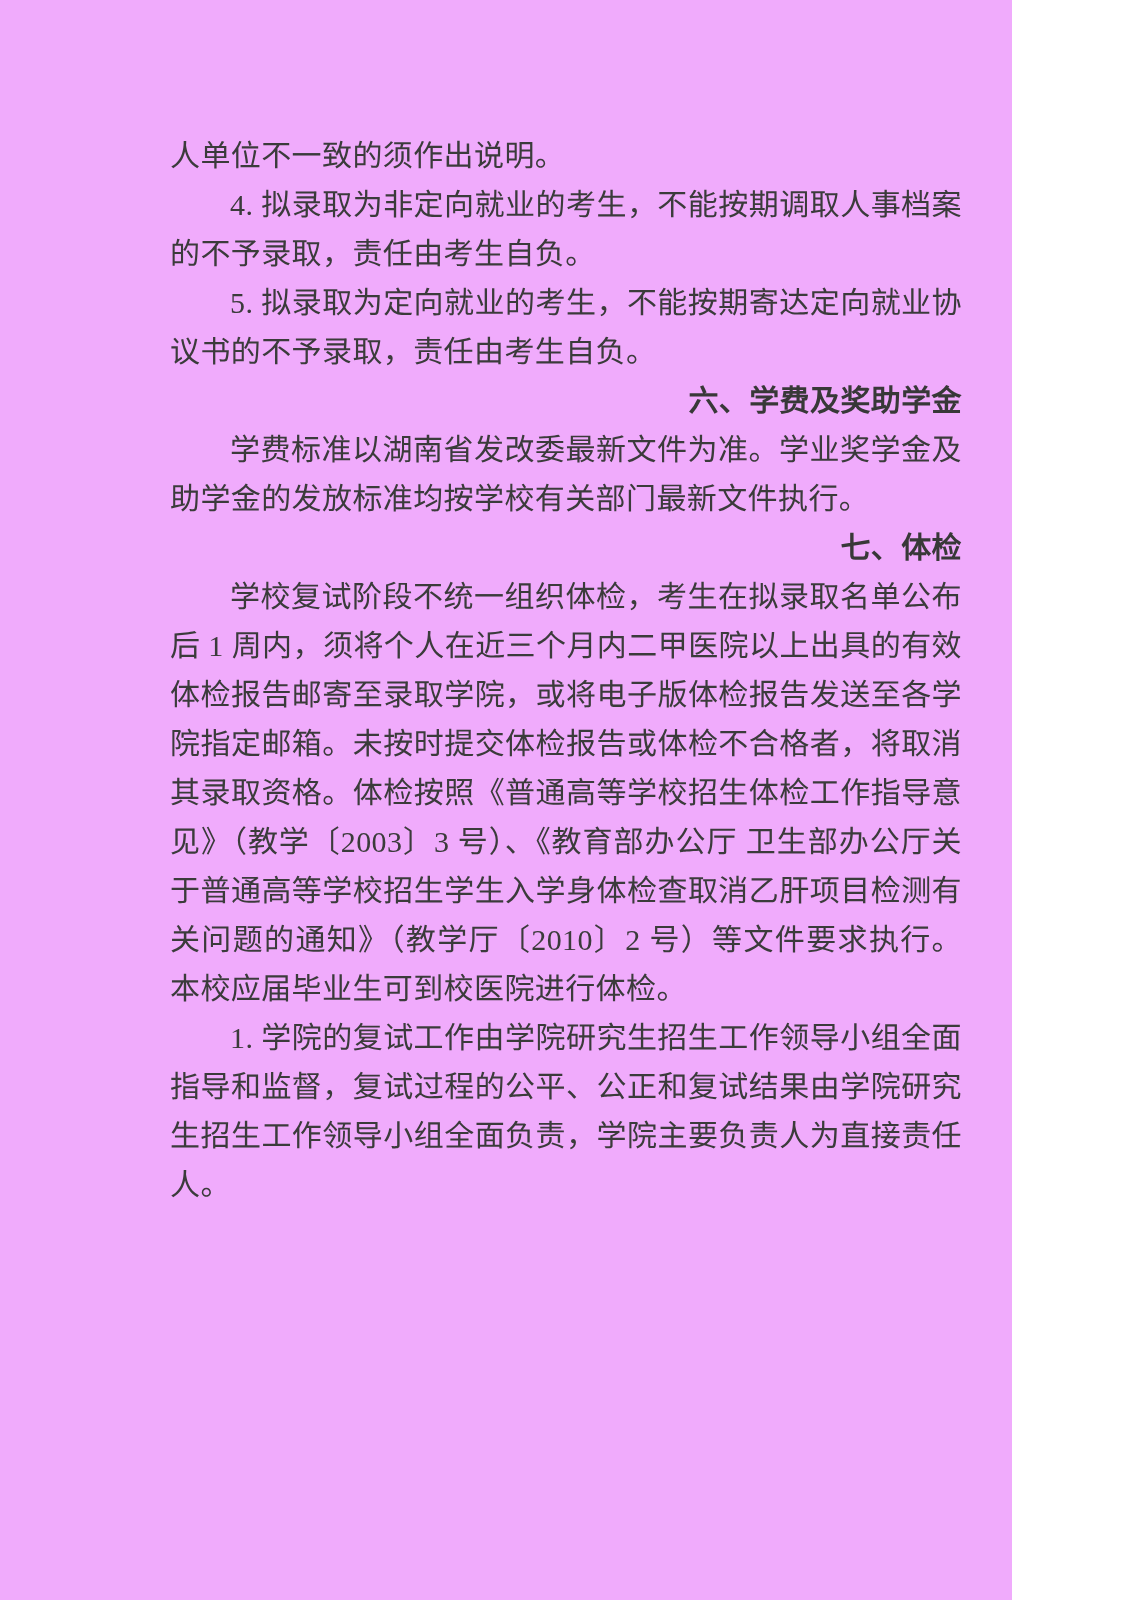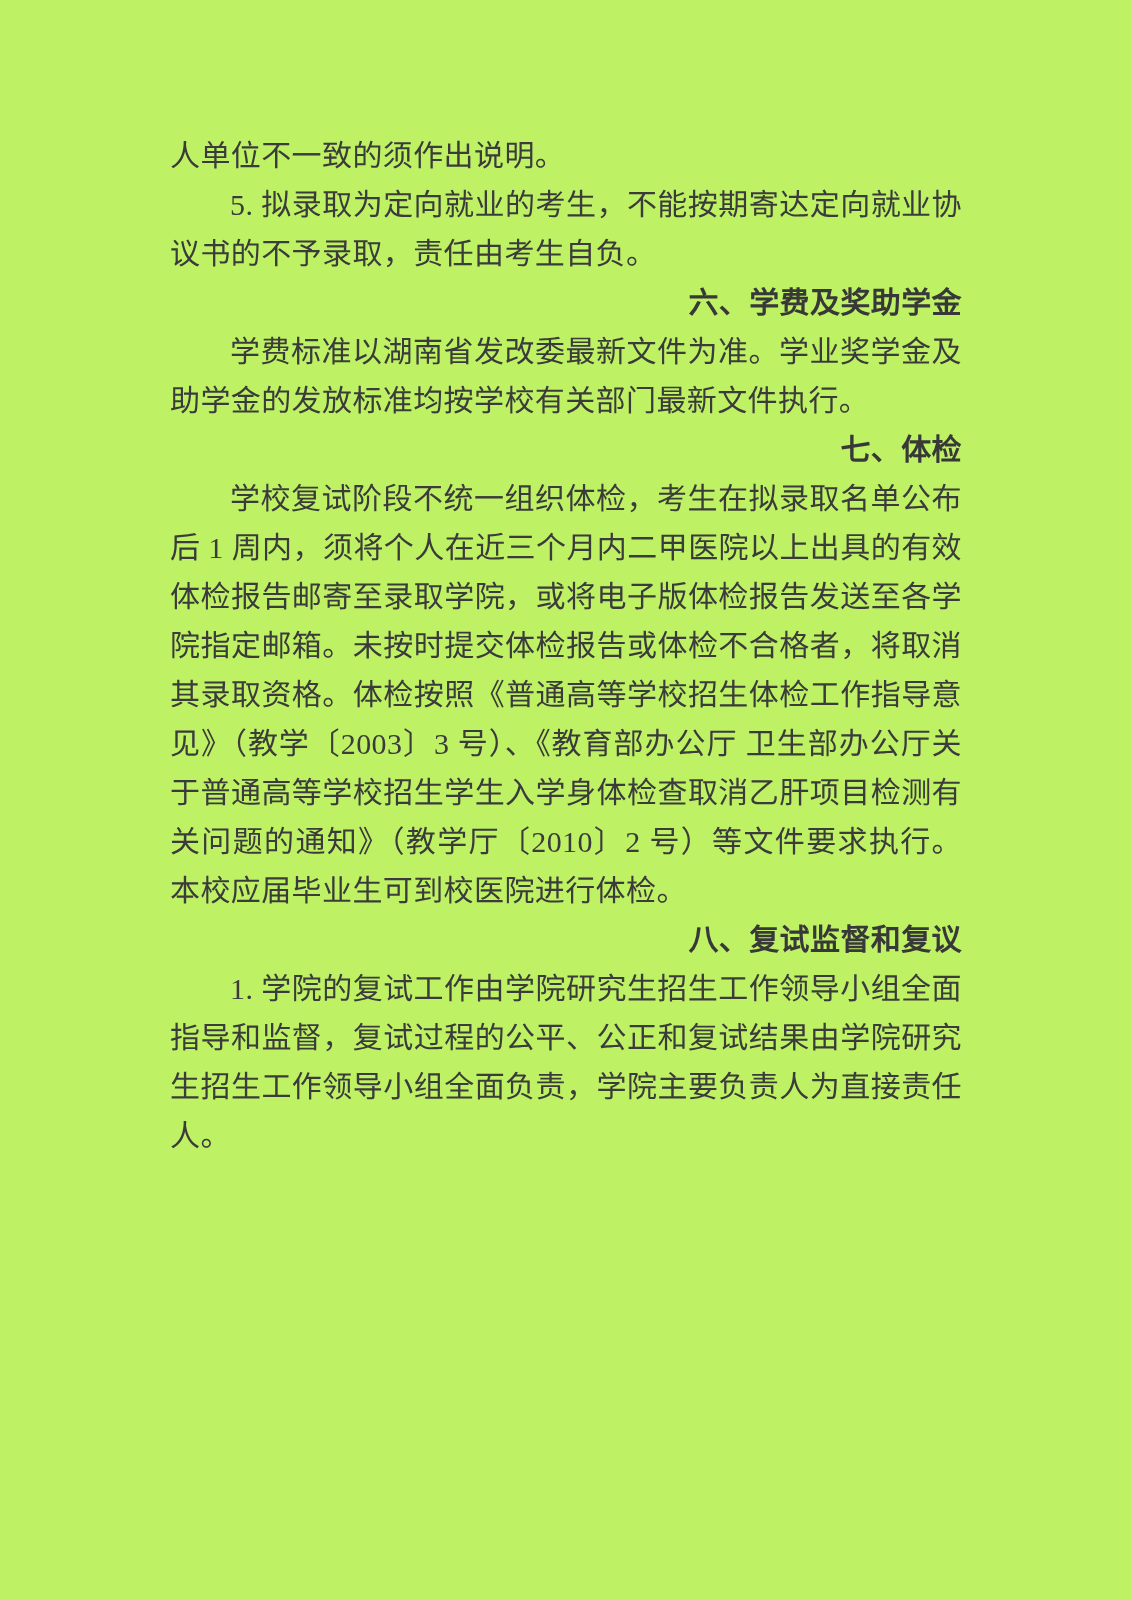--- a/index.html
+++ b/index.html
@@ -4,23 +4,23 @@
 <style>
   html, body { margin: 0; padding: 0; }
   body {
     width: 1131px;
     height: 1600px;
     background: #ffffff;
     font-family: "Liberation Serif", "DejaVu Serif", serif;
   }
   .page {
     position: relative;
-    width: 1131px;
+    width: 1012px;
     height: 1600px;
-    background: #bef264;
+    background: #f0abfc;
     overflow: hidden;
   }
   .content {
     position: absolute;
     left: 170px;
     top: 131px;
     width: 792px;
     font-size: 30px;
     line-height: 49px;
     letter-spacing: 0.4px;
@@ -37,21 +37,21 @@
     text-align: right;
     color: #383838;
   }
 </style>
 </head>
 <body>
 
 <div class="page">
   <div class="content">
     <p class="para cont">人单位不一致的须作出说明。</p>
+    <p class="para">4. 拟录取为非定向就业的考生，不能按期调取人事档案的不予录取，责任由考生自负。</p>
     <p class="para">5. 拟录取为定向就业的考生，不能按期寄达定向就业协议书的不予录取，责任由考生自负。</p>
     <p class="heading">六、学费及奖助学金</p>
     <p class="para">学费标准以湖南省发改委最新文件为准。学业奖学金及助学金的发放标准均按学校有关部门最新文件执行。</p>
     <p class="heading">七、体检</p>
     <p class="para">学校复试阶段不统一组织体检，考生在拟录取名单公布后 1 周内，须将个人在近三个月内二甲医院以上出具的有效体检报告邮寄至录取学院，或将电子版体检报告发送至各学院指定邮箱。未按时提交体检报告或体检不合格者，将取消其录取资格。体检按照《普通高等学校招生体检工作指导意见》（教学〔2003〕3 号）、《教育部办公厅 卫生部办公厅关于普通高等学校招生学生入学身体检查取消乙肝项目检测有关问题的通知》（教学厅〔2010〕2 号）等文件要求执行。本校应届毕业生可到校医院进行体检。</p>
-    <p class="heading">八、复试监督和复议</p>
     <p class="para">1. 学院的复试工作由学院研究生招生工作领导小组全面指导和监督，复试过程的公平、公正和复试结果由学院研究生招生工作领导小组全面负责，学院主要负责人为直接责任人。</p>
   </div>
 </div>
 
 </body></html>

